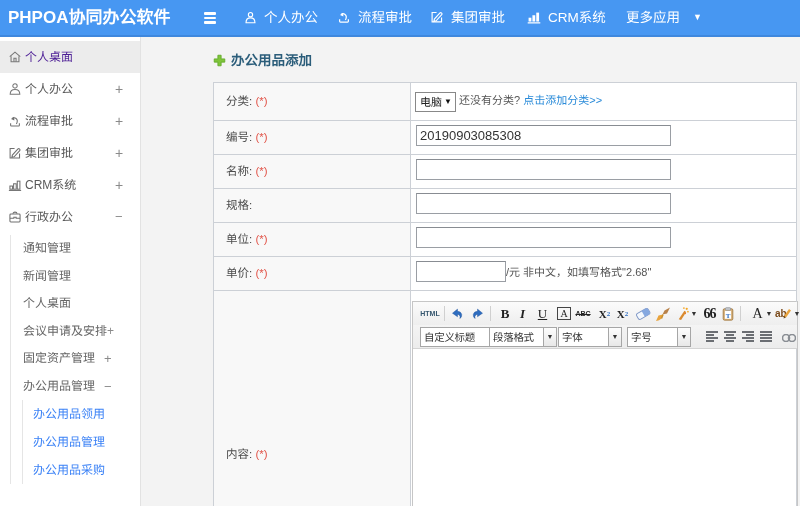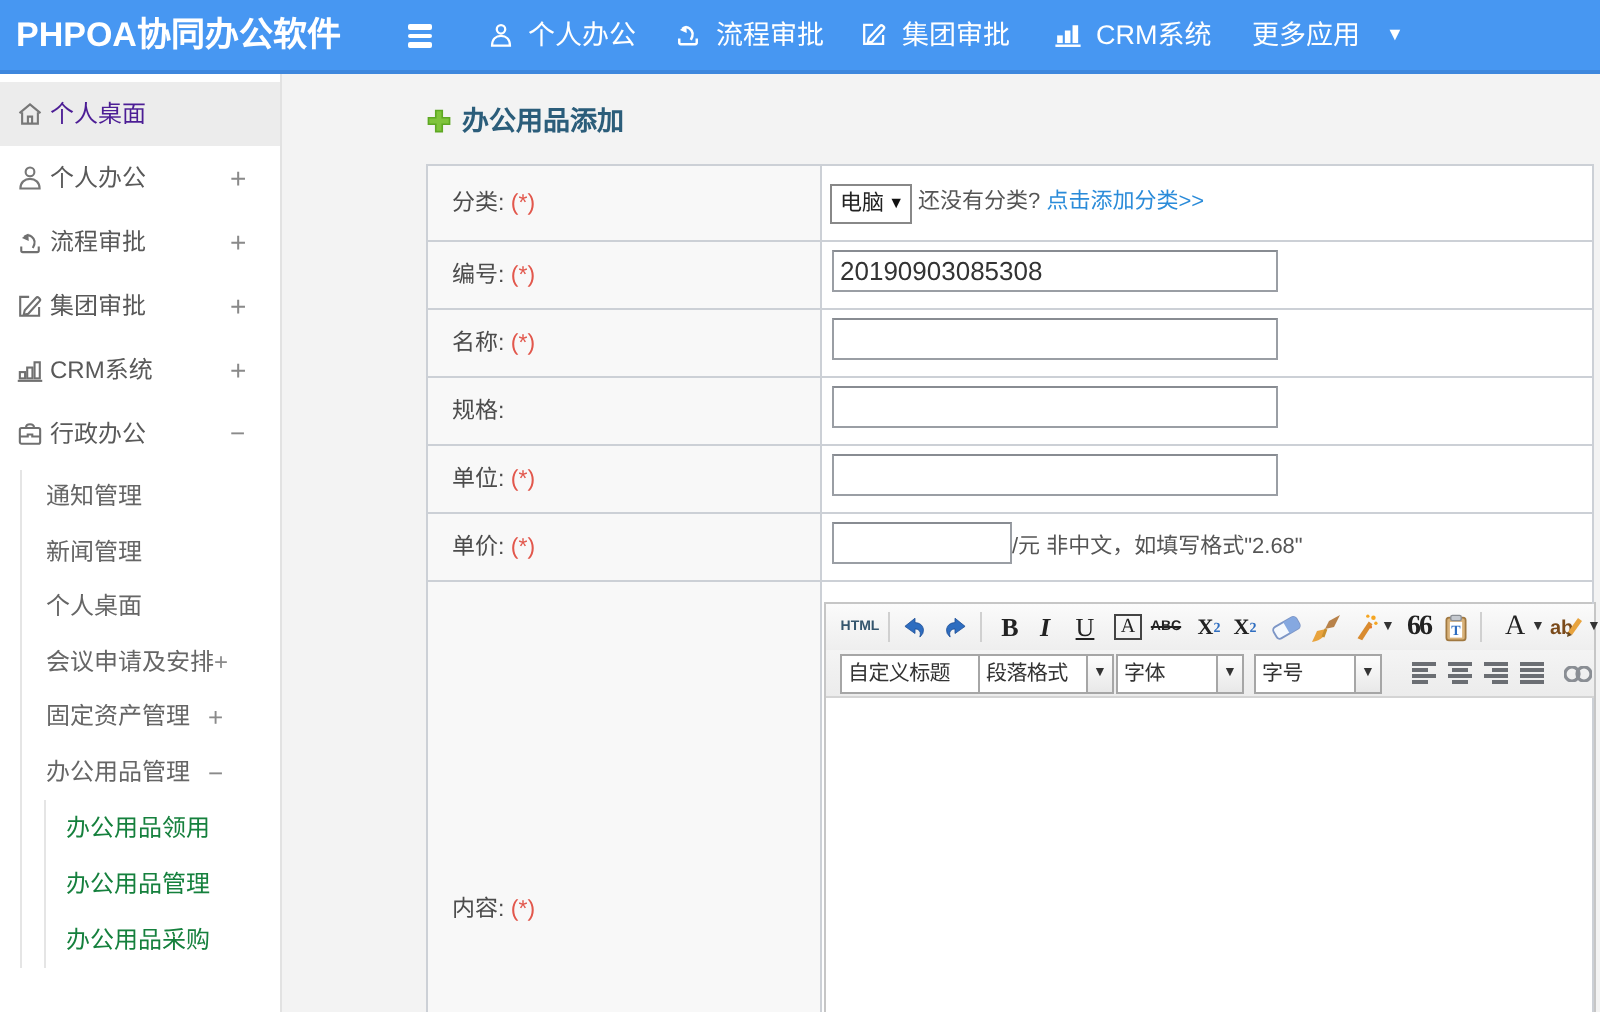--- a/index.html
+++ b/index.html
@@ -15,31 +15,31 @@
 
 #sb{position:absolute;left:0;top:37px;width:141px;height:469px;background:#fff;border-right:1px solid #e2e2e2;}
 .m1{position:relative;height:32px;line-height:32px;font-size:12px;color:#595959;padding-left:25px;}
 .m1.active{background:#ececec;color:#4c1d95;}
 .m1 svg{position:absolute;left:8px;top:9px;}
 .m1 .pm{position:absolute;left:115px;top:0;color:#8a8a8a;font-size:14px;font-weight:400;}
 #sub1{border-left:1px solid #e5e5e5;margin-left:10px;margin-top:2px;}
 .m2{position:relative;height:27.5px;line-height:27.5px;font-size:12px;color:#666;padding-left:12px;}
 .m2 .pm{position:absolute;left:93px;top:0;color:#8a8a8a;font-size:13px;}
 #sub2{border-left:1px solid #e5e5e5;margin-left:11px;}
-.m3{height:28px;line-height:28px;font-size:12px;color:#15803d;padding-left:10px;}
+.m3{height:28px;line-height:28px;font-size:12px;color:#3b82f6;padding-left:10px;}
 
 #mn{position:absolute;left:142px;top:37px;width:658px;height:469px;background:#f3f3f3;}
 #title{position:absolute;left:71px;top:12px;height:16px;font-size:13.5px;font-weight:bold;color:#2b5d7a;}
 #title svg{vertical-align:-2px;margin-right:5px;}
 #ftab{position:absolute;left:71px;top:45px;width:583px;border-collapse:collapse;table-layout:fixed;}
 #ftab td{border:1px solid #ccd0d6;vertical-align:middle;}
 #ftab td.lb{background:#f8f8f8;width:197px;padding-left:12px;padding-bottom:4px;font-size:11.5px;color:#4c4c4c;}
 #ftab td.vl{background:#fff;width:386px;padding-left:5px;font-size:11px;color:#555;}
 .star{color:#e2574c;}
-input.txt{height:21px;width:223px;border:1px solid #9a9ea4;border-top-color:#888c92;font-size:13px;color:#333;padding:0 3px;font-family:"Liberation Sans",sans-serif;outline:none;background:#fff;vertical-align:middle;position:relative;top:-2px;}
+input.txt{height:21px;width:255px;border:1px solid #9a9ea4;border-top-color:#888c92;font-size:13px;color:#333;padding:0 3px;font-family:"Liberation Sans",sans-serif;outline:none;background:#fff;vertical-align:middle;position:relative;top:-2px;}
 input.small{width:90px;}
 .selbox{display:inline-block;position:relative;width:41px;height:20px;line-height:18px;border:1px solid #888;background:#fff;font-size:11px;color:#222;padding-left:4px;vertical-align:middle;margin-left:-1px;}
 .selbox .ar{position:absolute;right:3px;top:0;font-size:8px;color:#111;}
 a.lnk{color:#2a8bd9;text-decoration:none;}
 
 #ed{margin:10px 0 10px 1px;width:386px;border:1px solid #c6c6c6;background:#fff;}
 #tb1{height:23px;background:linear-gradient(#fbfbfb,#eee);position:relative;}
 #tb2{height:24px;background:linear-gradient(#f4f4f4,#ececec);position:relative;border-bottom:1px solid #d4d4d4;}
 #edarea{height:258px;background:#fff;}
 .ti{position:absolute;top:0;height:23px;display:flex;align-items:center;justify-content:center;}

